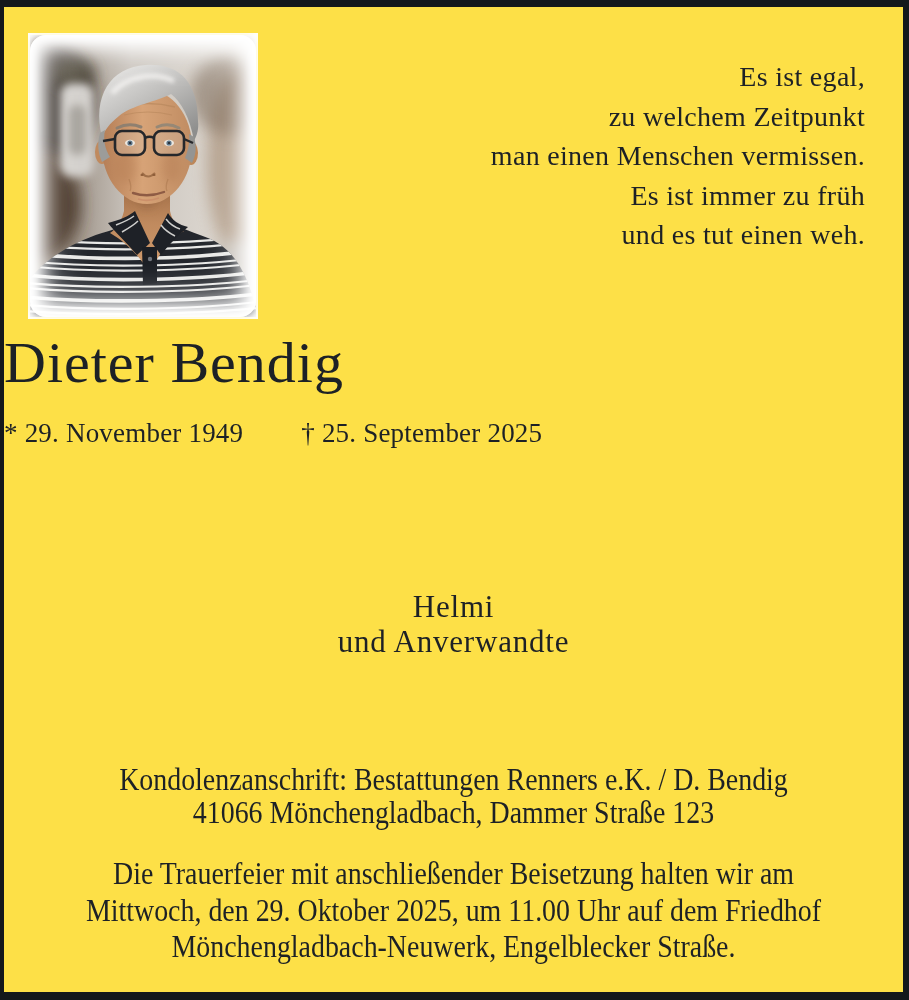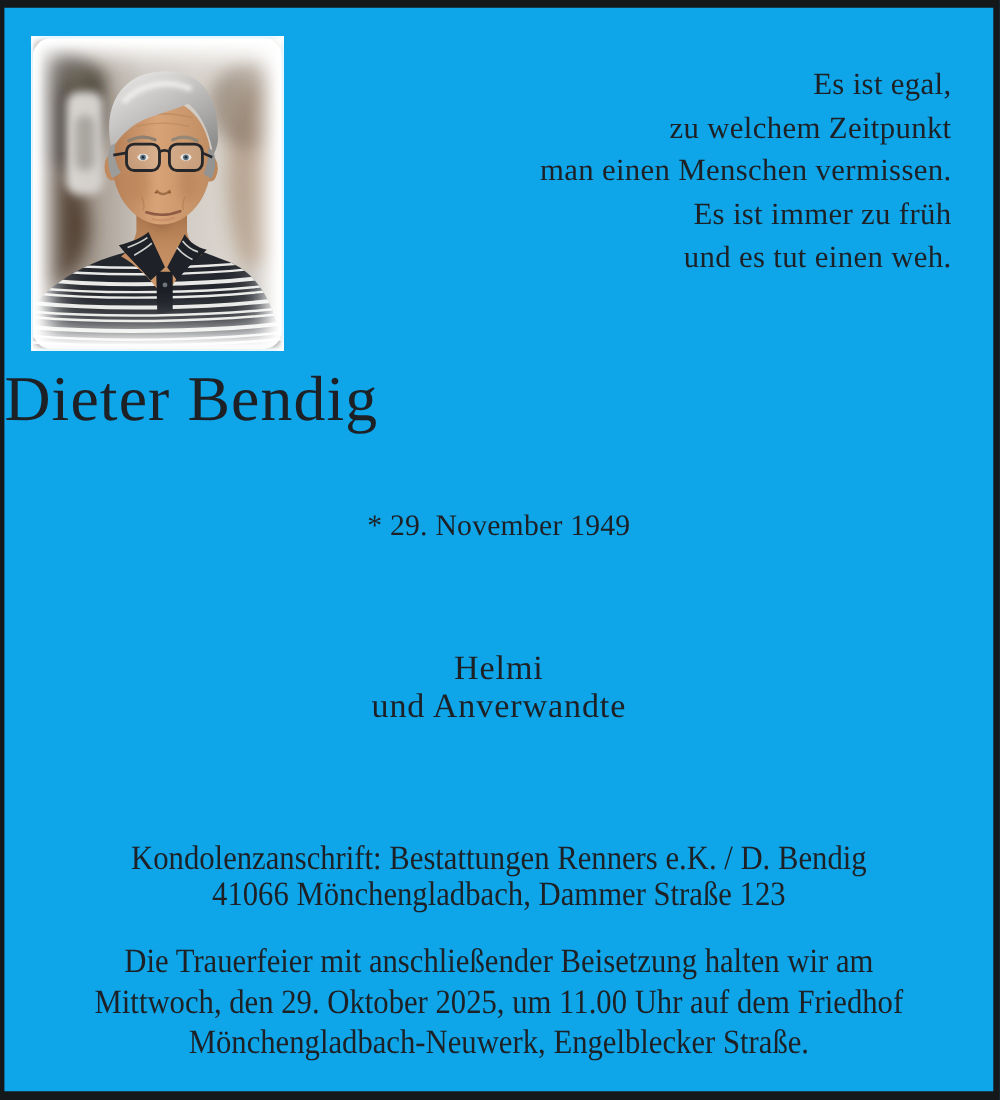--- a/index.html
+++ b/index.html
@@ -6,21 +6,21 @@
   html, body { background: #ffffff; }
   body {
     width: 909px; height: 1000px;
     font-family: "Liberation Serif", serif;
     color: #1d2126;
     overflow: hidden;
   }
   .page {
     position: relative;
     width: 909px; height: 1000px;
-    background: #0ea5e9;
+    background: #fde047;
     border-top: 7px solid #14181b;
     border-right: 6px solid #14181b;
     border-bottom: 8px solid #14181b;
     border-left: 4px solid #14181b;
   }
   
   .photo {
     position: absolute;
     left: 26px; top: 28px;
     width: 226px; height: 282px;
@@ -57,24 +57,23 @@
     position: absolute;
     top: 322px; left: 0; width: 100%;
     font-size: 58px;
     font-weight: 400;
     letter-spacing: 1px;
     white-space: nowrap;
   }
   .dates {
     position: absolute;
     top: 411px; left: 0; width: 100%;
-    display: flex; justify-content: center; gap: 58px;
+    display: flex; justify-content: flex-start; gap: 58px;
     font-size: 27px;
     letter-spacing: 0.2px;
-    margin-top: 44px;
   }
   
   .farewell {
     position: absolute;
     top: 496px; left: 0; width: 100%;
     text-align: center;
     font-size: 26px;
     font-weight: 700;
     letter-spacing: 1.2px;
   }
@@ -235,20 +234,21 @@
     <div>zu welchem Zeitpunkt</div>
     <div>man einen Menschen vermissen.</div>
     <div>Es ist immer zu früh</div>
     <div>und es tut einen weh.</div>
   </div>
 
   <h1 class="name">Dieter Bendig</h1>
 
   <div class="dates">
     <span>* 29. November 1949</span>
+    <span>† 25. September 2025</span>
   </div>
 
 
   <div class="mourners">
     <div>Helmi</div>
     <div>und Anverwandte</div>
   </div>
 
   <div class="condolence condensed">
     <div>Kondolenzanschrift: Bestattungen Renners e.K. / D. Bendig</div>

